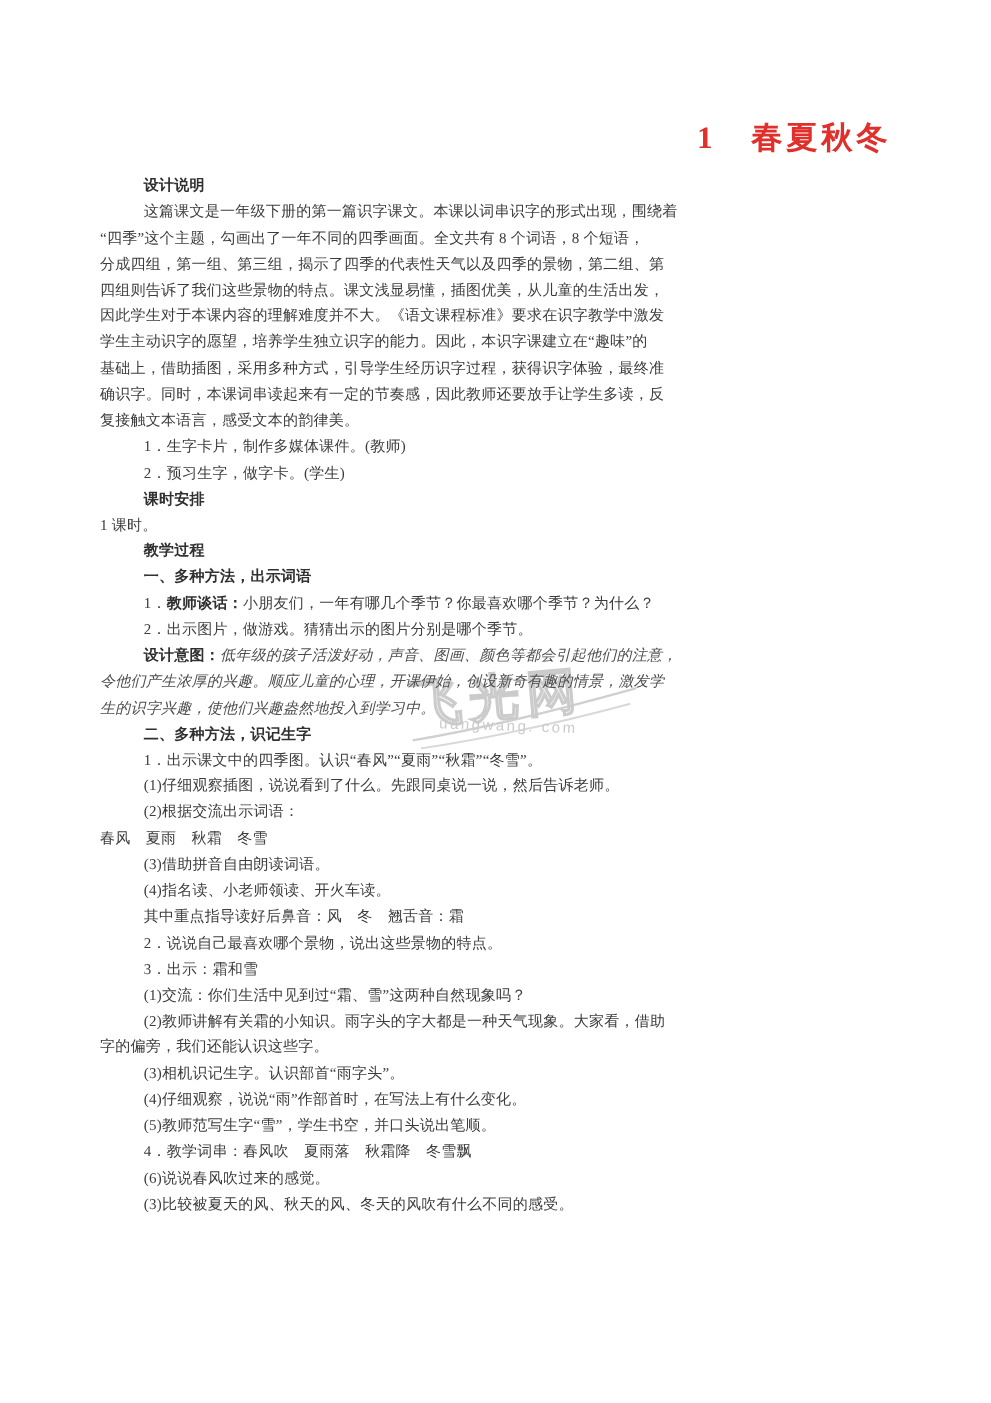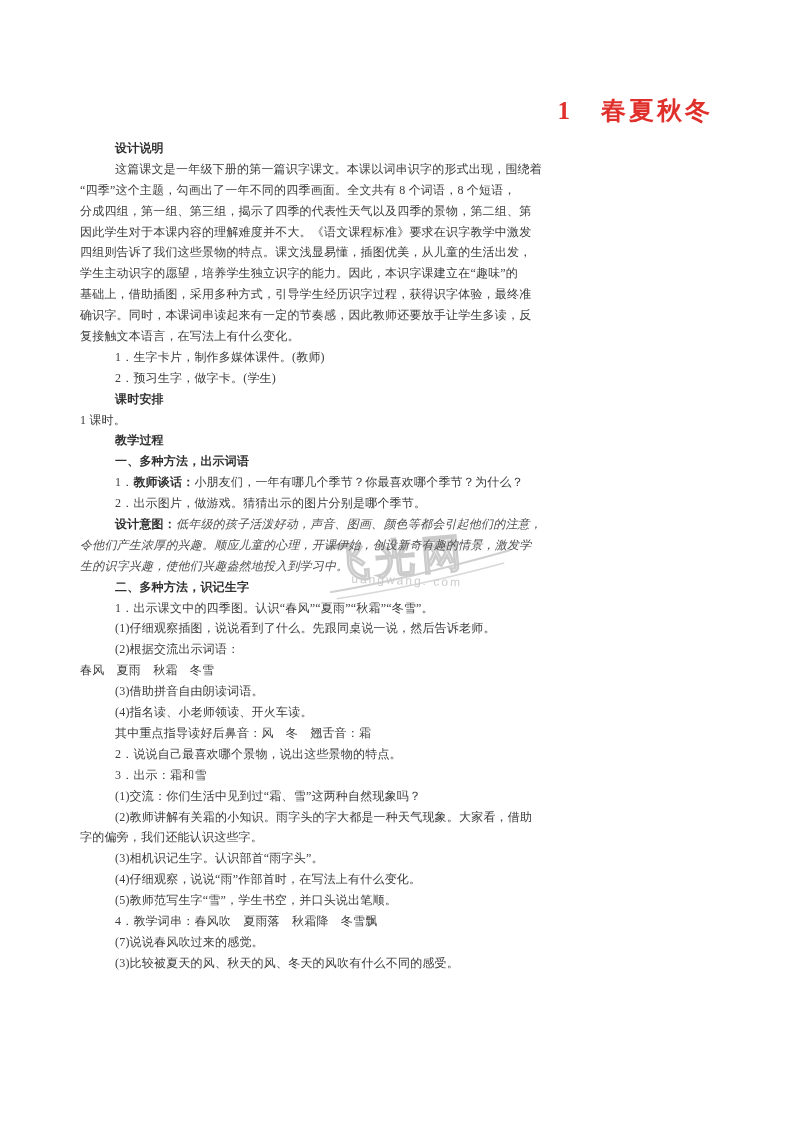--- a/index.html
+++ b/index.html
@@ -77,26 +77,26 @@
     <span class="wm-domain" style="color: rgb(194, 194, 194);">uangwang. com</span>
   </div>
 
   <h1 class="doc-title" style="color: rgb(224, 48, 44);">1　春夏秋冬</h1>
 
   <div class="doc-body" id="doc-body">
       <div class="line indent"><span class="seg-b ">设计说明</span></div>
       <div class="line indent"><span class="">这篇课文是一年级下册的第一篇识字课文。本课以词串识字的形式出现，围绕着</span></div>
       <div class="line"><span class="">“四季”这个主题，勾画出了一年不同的四季画面。全文共有 8 个词语，8 个短语，</span></div>
       <div class="line"><span class="">分成四组，第一组、第三组，揭示了四季的代表性天气以及四季的景物，第二组、第</span></div>
+      <div class="line"><span class="">四组则告诉了我们这些景物的特点。课文浅显易懂，插图优美，从儿童的生活出发，</span></div>
       <div class="line"><span class="">因此学生对于本课内容的理解难度并不大。《语文课程标准》要求在识字教学中激发</span></div>
-      <div class="line"><span class="">四组则告诉了我们这些景物的特点。课文浅显易懂，插图优美，从儿童的生活出发，</span></div>
       <div class="line"><span class="">学生主动识字的愿望，培养学生独立识字的能力。因此，本识字课建立在“趣味”的</span></div>
       <div class="line"><span class="">基础上，借助插图，采用多种方式，引导学生经历识字过程，获得识字体验，最终准</span></div>
       <div class="line"><span class="">确识字。同时，本课词串读起来有一定的节奏感，因此教师还要放手让学生多读，反</span></div>
-      <div class="line"><span class="">复接触文本语言，在写法上有什么变化。</span></div>
+      <div class="line"><span class="">复接触文本语言，感受文本的韵律美。</span></div>
       <div class="line indent"><span class="">1．生字卡片，制作多媒体课件。(教师)</span></div>
       <div class="line indent"><span class="">2．预习生字，做字卡。(学生)</span></div>
       <div class="line indent"><span class="seg-b ">课时安排</span></div>
       <div class="line"><span class="">1 课时。</span></div>
       <div class="line indent"><span class="seg-b ">教学过程</span></div>
       <div class="line indent"><span class="seg-b ">一、多种方法，出示词语</span></div>
       <div class="line indent"><span class="">1．</span><span class="seg-b ">教师谈话：</span><span class="">小朋友们，一年有哪几个季节？你最喜欢哪个季节？为什么？</span></div>
       <div class="line indent"><span class="">2．出示图片，做游戏。猜猜出示的图片分别是哪个季节。</span></div>
       <div class="line indent"><span class="seg-b ">设计意图：</span><span class="seg-k">低年级的孩子活泼好动，声音、图画、颜色等都会引起他们的注意，</span></div>
       <div class="line"><span class="seg-k">令他们产生浓厚的兴趣。顺应儿童的心理，开课伊始，创设新奇有趣的情景，激发学</span></div>
@@ -111,17 +111,17 @@
       <div class="line indent"><span class="">其中重点指导读好后鼻音：风　冬　翘舌音：霜</span></div>
       <div class="line indent"><span class="">2．说说自己最喜欢哪个景物，说出这些景物的特点。</span></div>
       <div class="line indent"><span class="">3．出示：霜和雪</span></div>
       <div class="line indent"><span class="">(1)交流：你们生活中见到过“霜、雪”这两种自然现象吗？</span></div>
       <div class="line indent"><span class="">(2)教师讲解有关霜的小知识。雨字头的字大都是一种天气现象。大家看，借助</span></div>
       <div class="line"><span class="">字的偏旁，我们还能认识这些字。</span></div>
       <div class="line indent"><span class="">(3)相机识记生字。认识部首“雨字头”。</span></div>
       <div class="line indent"><span class="">(4)仔细观察，说说“雨”作部首时，在写法上有什么变化。</span></div>
       <div class="line indent"><span class="">(5)教师范写生字“雪”，学生书空，并口头说出笔顺。</span></div>
       <div class="line indent"><span class="">4．教学词串：春风吹　夏雨落　秋霜降　冬雪飘</span></div>
-      <div class="line indent"><span class="">(7)说说春风吹过来的感觉。</span></div>
+      <div class="line indent"><span class="">(6)说说春风吹过来的感觉。</span></div>
       <div class="line indent"><span class="">(3)比较被夏天的风、秋天的风、冬天的风吹有什么不同的感受。</span></div>
     </div>
 
 </div>
 
 </body></html>

